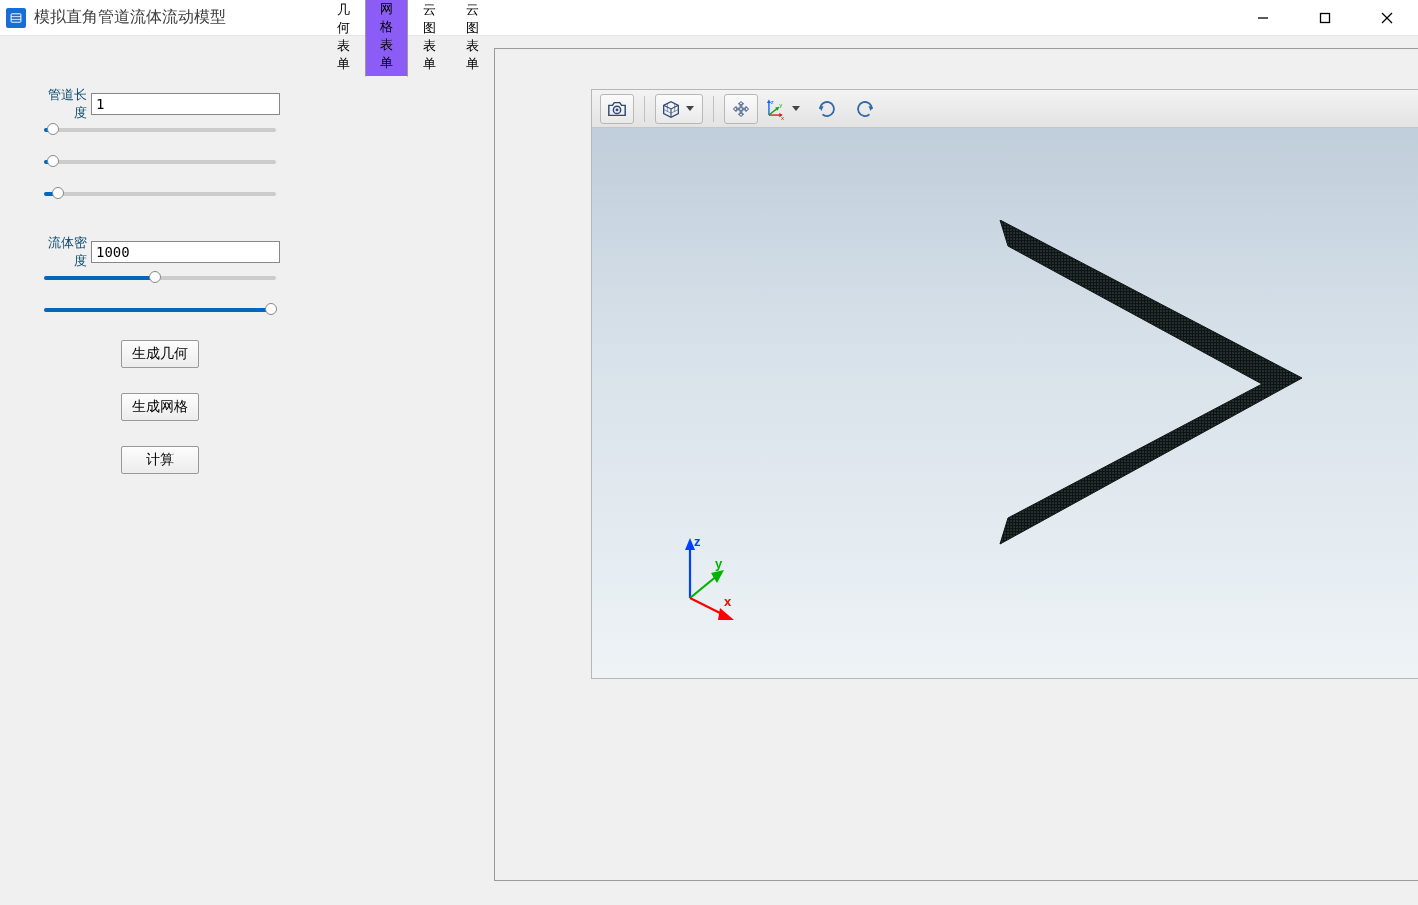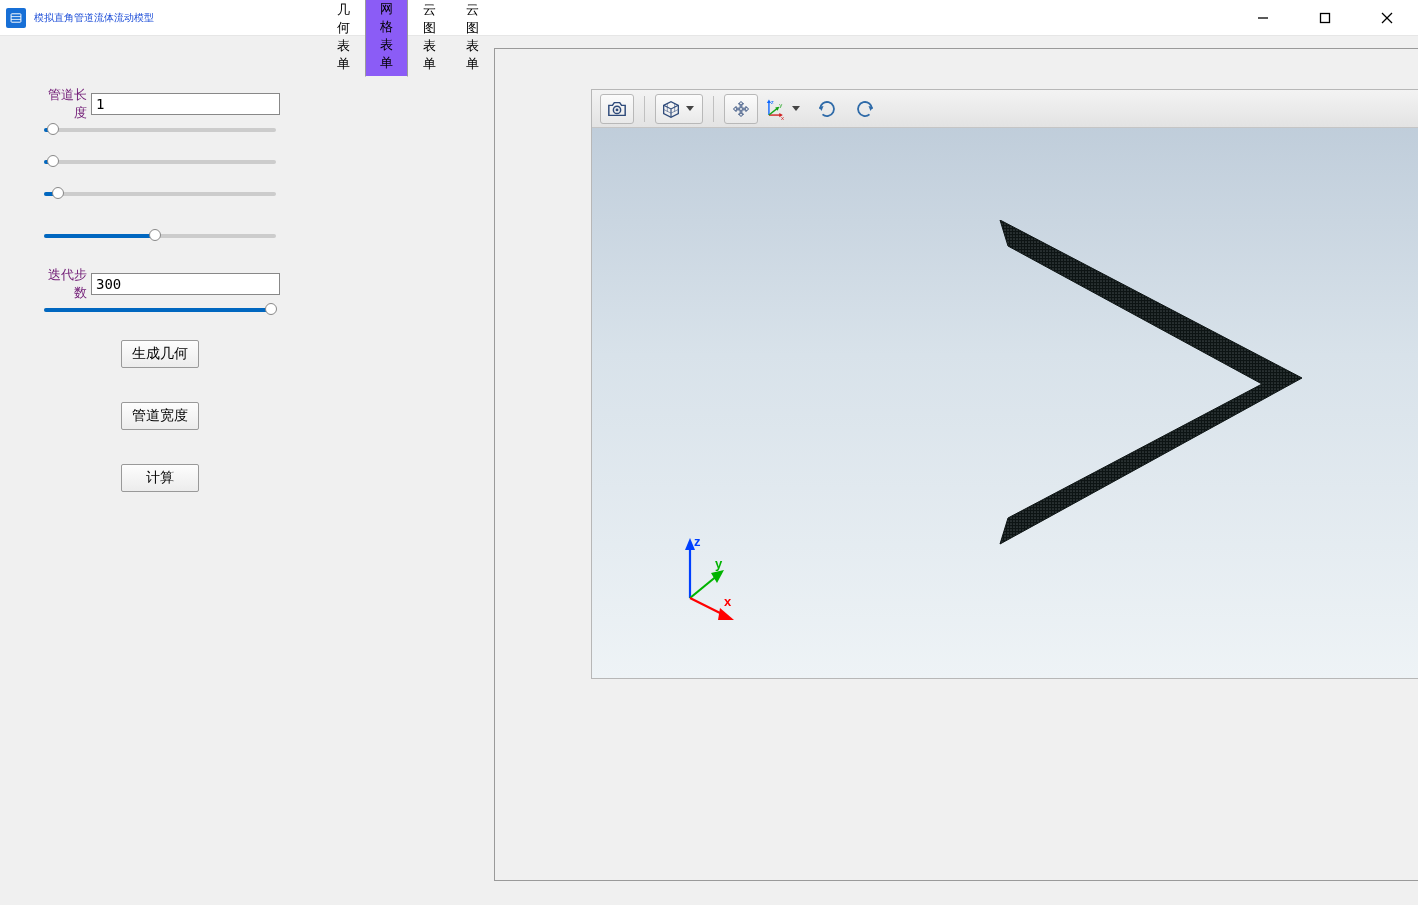--- a/index.html
+++ b/index.html
@@ -22,21 +22,21 @@
     border-bottom: 1px solid #e6e6e6;
   }
   .titlebar .app-icon {
     width: 20px; height: 20px;
     background: #176fd6;
     border-radius: 2px;
     display: flex; align-items: center; justify-content: center;
     margin-right: 8px;
   }
   .titlebar .app-icon svg { width: 14px; height: 14px; }
-  .titlebar .title-text { font-size: 10px; color: #1d4ed8; flex: 0 0 auto; }
+  .titlebar .title-text { font-size: 16px; color: #404040; flex: 0 0 auto; }
   .titlebar .spacer { flex: 1 1 auto; }
   .win-btn {
     width: 62px; height: 36px;
     display: flex; align-items: center; justify-content: center;
     color: #000;
   }
 
   
   .app-body {
     display: flex;
@@ -48,21 +48,21 @@
     padding: 50px 40px 0 40px;
   }
   .param-row {
     display: flex;
     align-items: center;
     margin-bottom: 6px;
   }
   .param-label {
     width: 60px;
     font-size: 13px;
-    color: #701a75;
+    color: #0c4a6e;
     text-align: right;
     padding-right: 4px;
   }
   .param-input {
     flex: 1;
     height: 22px;
     border: 1px solid #888;
     background: #fff;
     font-family: "SimSun", monospace;
     font-size: 14px;
@@ -94,21 +94,21 @@
     background: #fff;
     border: 1px solid #888;
     border-radius: 50%;
     transform: translateX(-50%);
   }
   .action-buttons {
     margin-top: 20px;
     display: flex;
     flex-direction: column;
     align-items: center;
-    gap: 34px;
+    gap: 25px;
   }
   .action-btn {
     min-width: 78px;
     height: 28px;
     padding: 0 8px;
     background: linear-gradient(#fdfdfd, #ececec);
     border: 1px solid #999;
     border-radius: 2px;
     font-size: 14px;
     color: #000;
@@ -267,41 +267,41 @@
 
     <div class="slider-wrap">
       <div class="slider">
           <div class="slider-fill" style="width:6%"></div>
           <div class="slider-thumb" style="left:6%"></div>
         </div>
     </div>
 
     <div style="height:10px"></div>
 
+    <div class="param-row">
+      <div class="param-label">流体密度</div>
+      <input class="param-input" value="1000" style="">
+    </div>
     <div class="slider-wrap">
       <div class="slider">
           <div class="slider-fill" style="width:48%"></div>
           <div class="slider-thumb" style="left:48%"></div>
         </div>
     </div>
 
-    <div class="param-row">
-      <div class="param-label">迭代步数</div>
-      <input class="param-input" value="300" style="">
-    </div>
     <div class="slider-wrap">
       <div class="slider">
           <div class="slider-fill" style="width:98%"></div>
           <div class="slider-thumb" style="left:98%"></div>
         </div>
     </div>
 
     <div class="action-buttons">
       <div class="action-btn">生成几何</div>
-      <div class="action-btn">管道宽度</div>
+      <div class="action-btn">生成网格</div>
       <div class="action-btn">计算</div>
     </div>
   </div>
 
   <div class="content">
     <div class="tab-row">
       <div class="tab">几何表单</div>
       <div class="tab active">网格表单</div>
       <div class="tab">速度云图表单</div>
       <div class="tab">速度云图表单</div>

